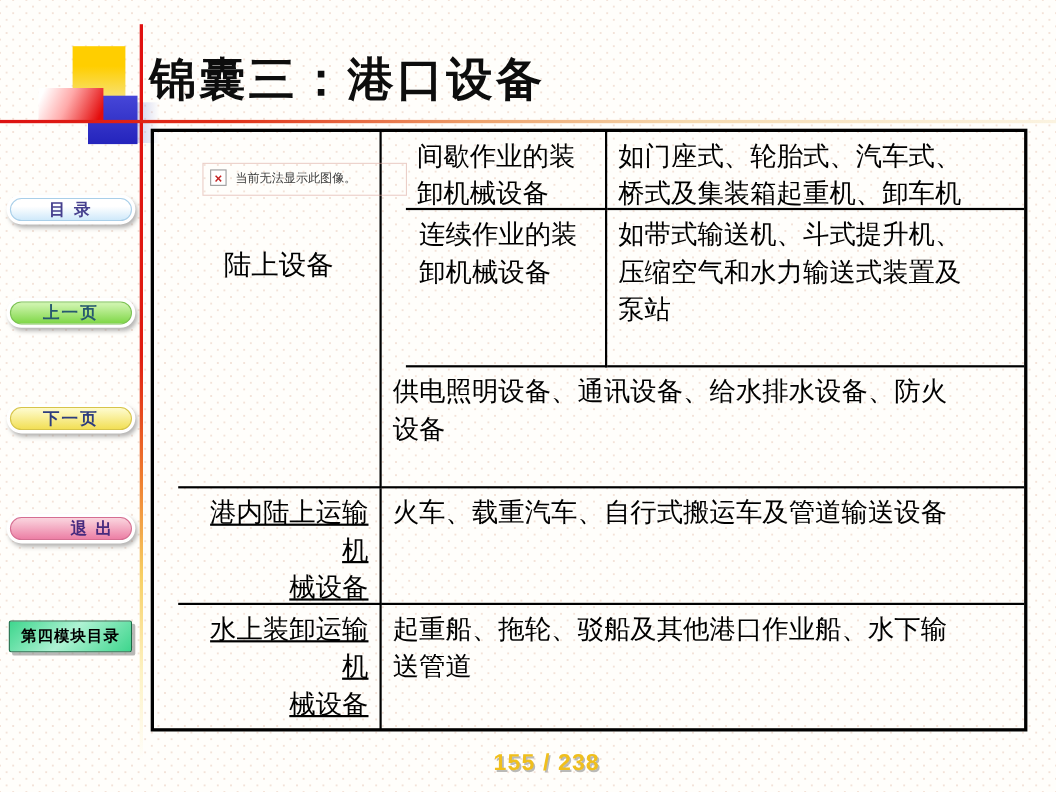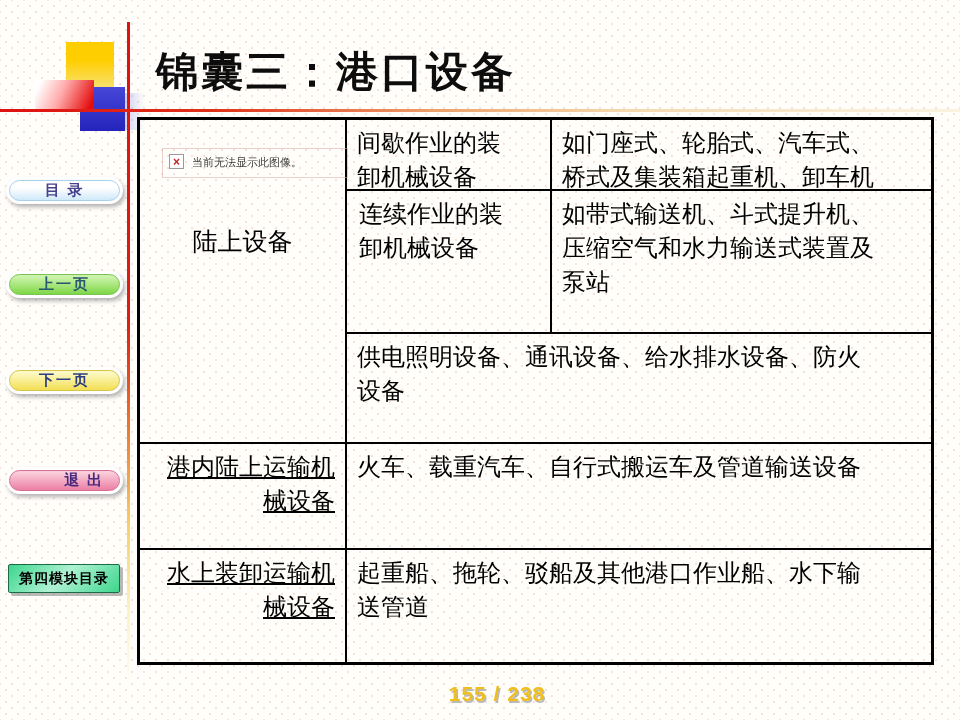--- a/index.html
+++ b/index.html
@@ -24,21 +24,21 @@
   .sq-blue { position:absolute; left:80px; top:87px; width:45px; height:44px;
     background:linear-gradient(to bottom,#4646d8,#2424bc); z-index:3; }
   .sq-red { position:absolute; left:35px; top:80px; width:59px; height:31px;
     background:linear-gradient(115deg,#ffffff 8%,#ffaaaa 45%,#e40d0d 92%); z-index:4; }
   .vline { position:absolute; left:127px; top:22px; width:3px; height:668px; z-index:5;
     background:linear-gradient(to bottom,#e01010 0%,#e01d10 45%,#ef7f30 62%,#f7cf63 75%,#fdf2c2 88%,rgba(253,242,194,0) 100%); }
   .hline { position:absolute; left:0; top:109px; width:960px; height:3px; z-index:5;
     background:linear-gradient(to right,#dd1111 0%,#e03018 22%,#eda06a 45%,#f5d9ae 65%,#f9ecd2 88%,#fbf3e0 100%); }
 
   
-  .title { position:absolute; left:156px; top:44px; z-index:6;
+  .title { position:absolute; left:136px; top:44px; z-index:6;
     font-size:42px; font-weight:600; color:#0d0d0d; letter-spacing:3px; white-space:nowrap; }
 
   
   .pill { position:absolute; left:6px; width:117px; height:27px; border-radius:14px;
     background:#ffffff; padding:3px; z-index:6; cursor:pointer;
     box-shadow:2px 3px 4px rgba(120,120,120,0.55), inset 0 1px 1px #ffffff; }
   .pill-inner { width:100%; height:100%; border-radius:11px; display:flex;
     align-items:center; justify-content:center;
     font-family:"Liberation Serif","DejaVu Serif",serif;
     font-size:15px; font-weight:bold; letter-spacing:2px; }
@@ -60,21 +60,21 @@
 
   
   .tbl { position:absolute; left:137px; top:117px; width:797px; height:548px; z-index:6;
     border:3px solid #000;
     display:grid;
     grid-template-columns:207px 205px 1fr;
     grid-template-rows:71px 143px 110px 106px 1fr; }
   .cell { padding:6px 10px; font-size:24px; line-height:1.42; color:#000; }
   .pre  { white-space:pre-line; }
   .ctr  { text-align:right;text-decoration:underline; }
-  .bR { border-right:2px solid #000; }
+  .bR { border-right:2px solid #000;margin-left:22px; }
   .bB { border-bottom:2px solid #000; }
 
   .cellA { grid-row:1/4; grid-column:1; display:flex; flex-direction:column; padding:0; }
   .cellF, .cellH, .cellJ { grid-column:2/4; }
 
   
   .ph { margin:28px 0 0 22px; width:186px; border:1px solid rgba(219,168,158,0.55);
     padding:5px 6px 8px 6px; display:flex; gap:8px; align-items:flex-start;
     font-family:"Liberation Sans","DejaVu Sans",sans-serif; }
   .ph-icon { flex:0 0 auto; width:15px; height:15px; background:#fff; border:1px solid #9a9a9a;

